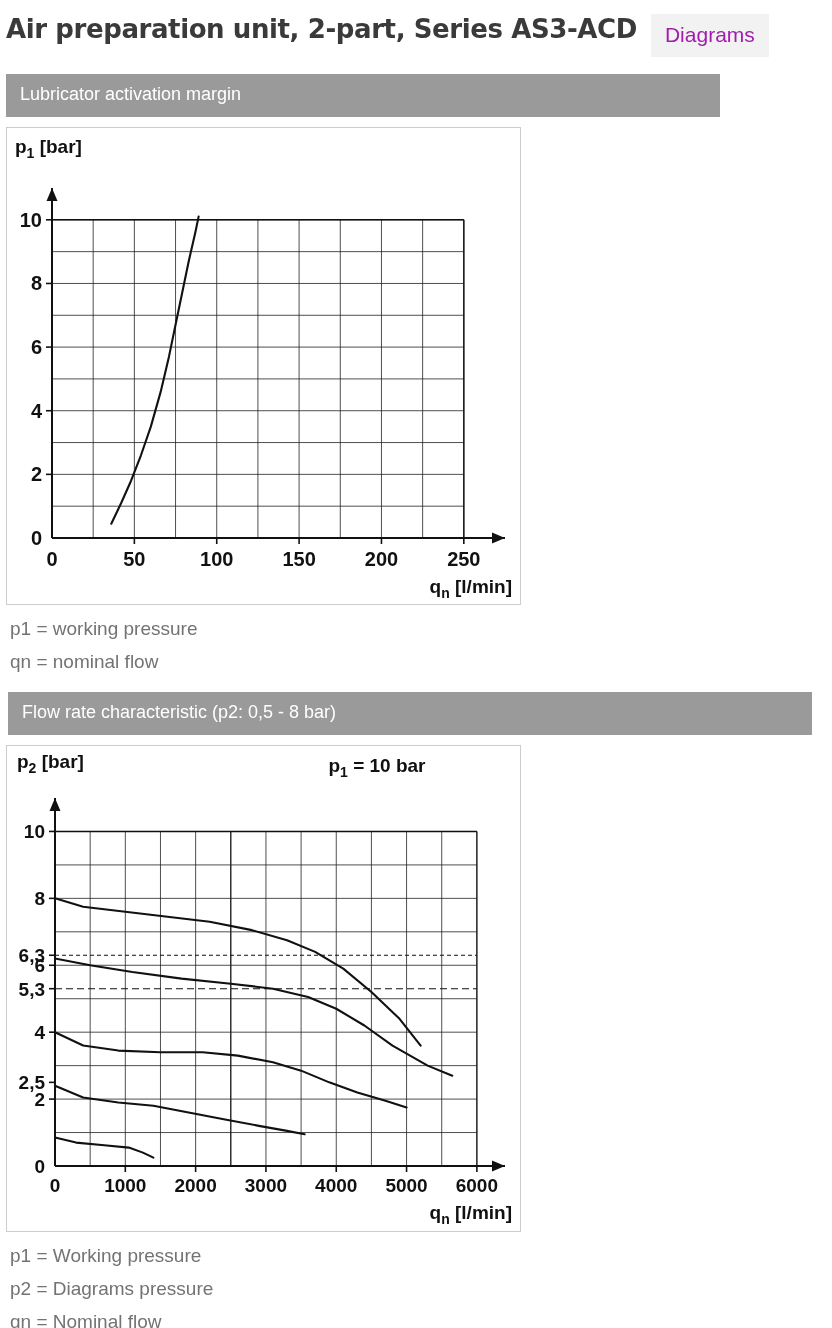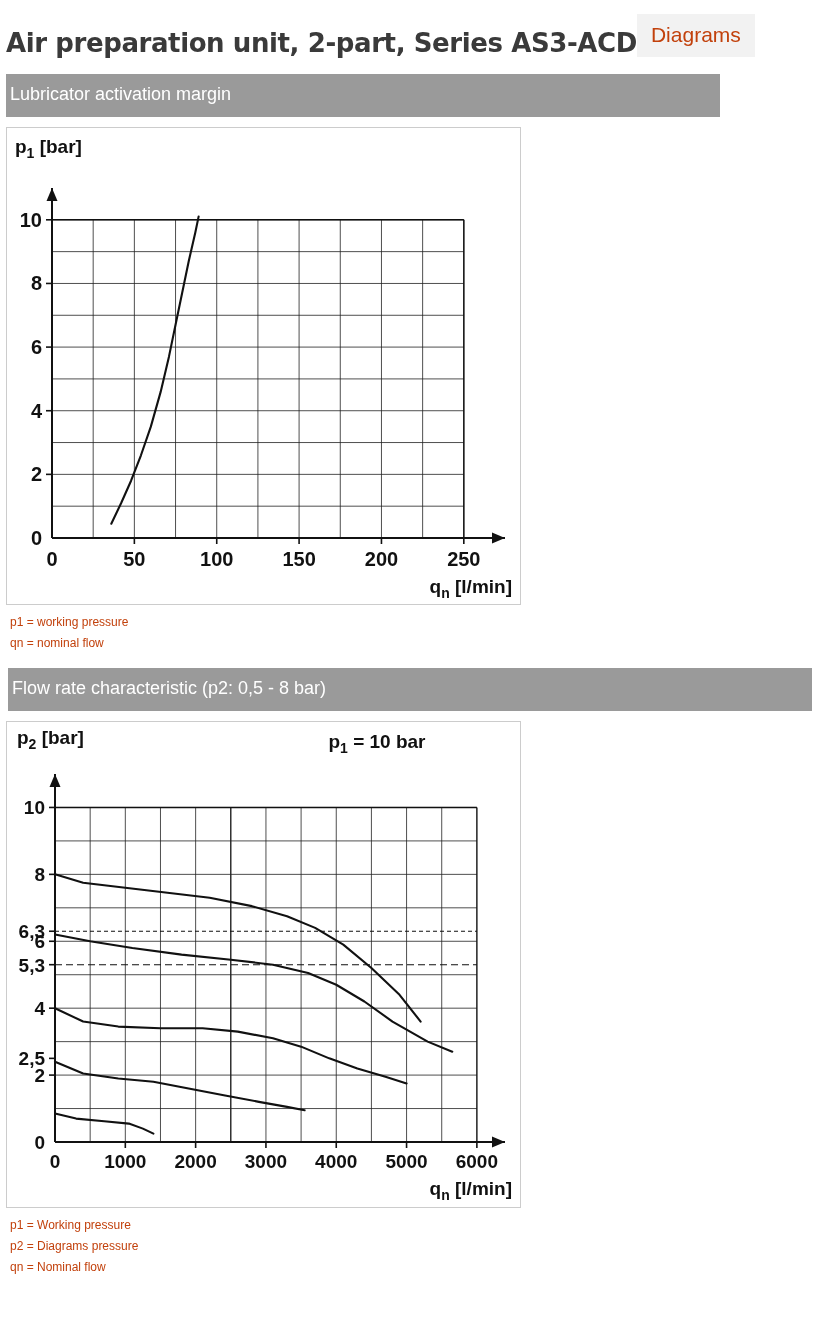--- a/index.html
+++ b/index.html
@@ -8,68 +8,68 @@
     padding: 0;
     width: 832px;
     background: #ffffff;
     font-family: "Liberation Sans", sans-serif;
   }
   body { position: relative; width: 832px; height: 1328px; overflow: hidden; }
 
   
   .page-header {
     display: flex;
-    align-items: flex-end;
-    gap: 0;
+    align-items: flex-start;
+    gap: 14px;
     padding: 14px 0 10px 6px;
   }
   .page-title {
     font-family: "DejaVu Sans", sans-serif;
     font-size: 26px;
     font-weight: bold;
     letter-spacing: -0.4px;
     color: #3a3a3a;
     white-space: nowrap;
   }
   .tab-diagrams {
     background: #f2f2f2;
-    color: #c2410c;
+    color: #a21caf;
     font-size: 21px;
     padding: 9px 14px 10px 14px;
     margin-bottom: 1px;
     white-space: nowrap;
   }
 
   
   .section-bar {
     background: #9a9a9a;
     color: #ffffff;
     font-size: 18px;
-    padding: 10px 14px 12px 4px;
+    padding: 10px 14px 12px 14px;
     margin: 6px 112px 0 6px;
   }
   .section-bar.second { margin: 0 20px 0 8px; }
 
   
   .chart-box {
     border: 1px solid #cccccc;
     margin: 10px 0 0 6px;
     background: #ffffff;
     position: relative;
   }
   #chart1.chart-box { width: 515px; height: 478px; }
   #chart2.chart-box { width: 515px; height: 487px; }
 
   .chart-svg { display: block; }
 
   
   .legend {
     margin: 7px 0 0 10px;
-    color: #c2410c;
-    font-size: 12px;
+    color: #737373;
+    font-size: 19px;
     line-height: 1.74;
   }
   .legend div { white-space: nowrap; }
 
   .spacer-14 { height: 14px; }
 </style>
 </head>
 <body>
 
 <div class="page-header">

